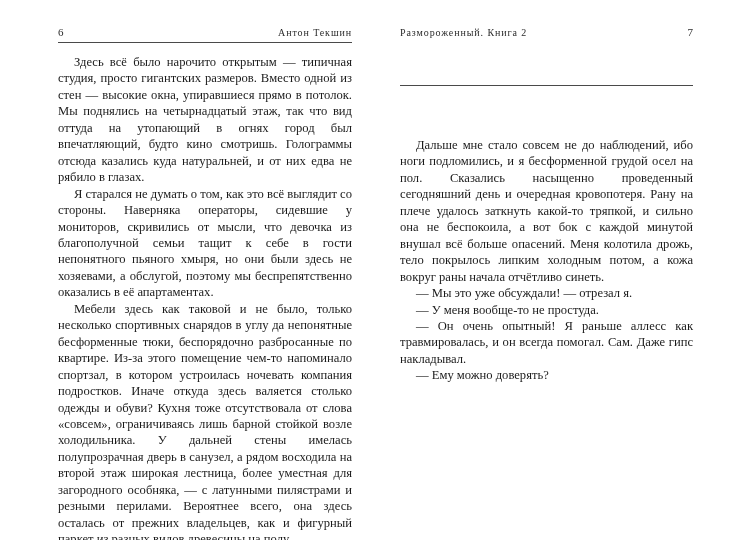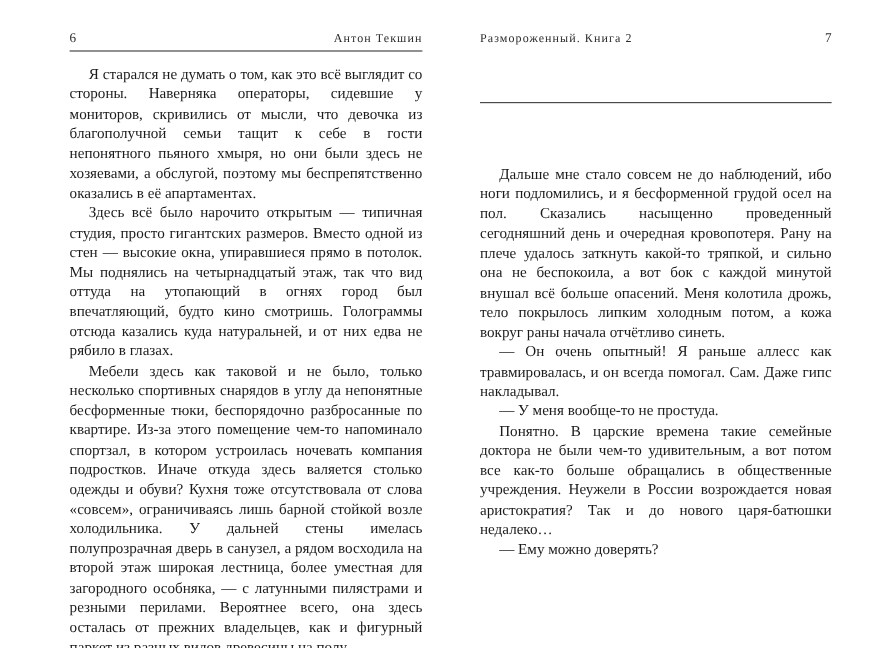--- a/index.html
+++ b/index.html
@@ -105,40 +105,40 @@
 
   <div class="page page-left">
 
     <div class="runhead runhead-left">
       <span class="folio">6</span>
       <span class="runtitle">Антон Текшин</span>
     </div>
     <hr class="rule">
 
     <div class="textblock">
+      <p>Здесь всё было нарочито открытым — типичная студия, просто гигантских размеров. Вместо одной из стен — высокие окна, упиравшиеся прямо в потолок. Мы поднялись на четырнадцатый этаж, так что вид оттуда на утопающий в огнях город был впечатляющий, будто кино смотришь. Голограммы отсюда казались куда натуральней, и от них едва не рябило в глазах.</p>
       <p>Я старался не думать о том, как это всё выглядит со стороны. Наверняка операторы, сидевшие у мониторов, скривились от мысли, что девочка из благополучной семьи тащит к себе в гости непонятного пьяного хмыря, но они были здесь не хозяевами, а обслугой, поэтому мы беспрепятственно оказались в её апартаментах.</p>
-      <p>Здесь всё было нарочито открытым — типичная студия, просто гигантских размеров. Вместо одной из стен — высокие окна, упиравшиеся прямо в потолок. Мы поднялись на четырнадцатый этаж, так что вид оттуда на утопающий в огнях город был впечатляющий, будто кино смотришь. Голограммы отсюда казались куда натуральней, и от них едва не рябило в глазах.</p>
       <p>Мебели здесь как таковой и не было, только несколько спортивных снарядов в углу да непонятные бесформенные тюки, беспорядочно разбросанные по квартире. Из-за этого помещение чем-то напоминало спортзал, в котором устроилась ночевать компания подростков. Иначе откуда здесь валяется столько одежды и обуви? Кухня тоже отсутствовала от слова «совсем», ограничиваясь лишь барной стойкой возле холодильника. У дальней стены имелась полупрозрачная дверь в санузел, а рядом восходила на второй этаж широкая лестница, более уместная для загородного особняка, — с латунными пилястрами и резными перилами. Вероятнее всего, она здесь осталась от прежних владельцев, как и фигурный паркет из разных видов древесины на полу.</p>
 
     </div>
 
   </div>
 
   <div class="page page-right">
 
     <div class="runhead runhead-right">
       <span class="runtitle">Размороженный. Книга 2</span>
       <span class="folio">7</span>
     </div>
     <hr class="rule">
 
     <div class="textblock">
       <p>Дальше мне стало совсем не до наблюдений, ибо ноги подломились, и я бесформенной грудой осел на пол. Сказались насыщенно проведенный сегодняшний день и очередная кровопотеря. Рану на плече удалось заткнуть какой-то тряпкой, и сильно она не беспокоила, а вот бок с каждой минутой внушал всё больше опасений. Меня колотила дрожь, тело покрылось липким холодным потом, а кожа вокруг раны начала отчётливо синеть.</p>
+      <p>— Мы это уже обсуждали! — отрезал я.</p>
+      <p>— У меня вообще-то не простуда.</p>
       <p>— Он очень опытный! Я раньше аллесс как травмировалась, и он всегда помогал. Сам. Даже гипс накладывал.</p>
-      <p>— У меня вообще-то не простуда.</p>
-      <p>Понятно. В царские времена такие семейные доктора не были чем-то удивительным, а вот потом все как-то больше обращались в общественные учреждения. Неужели в России возрождается новая аристократия? Так и до нового царя-батюшки недалеко…</p>
       <p>— Ему можно доверять?</p>
 
     </div>
 
   </div>
 
 </div>
 
 </body></html>

